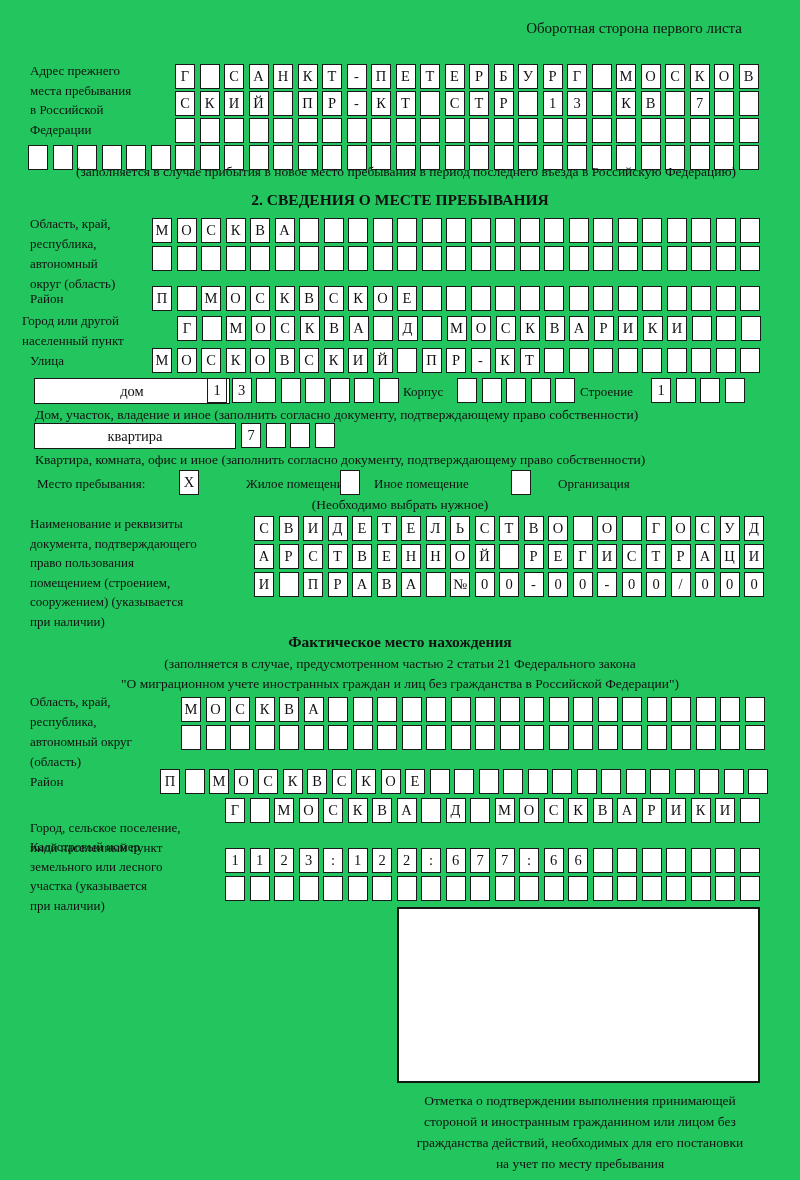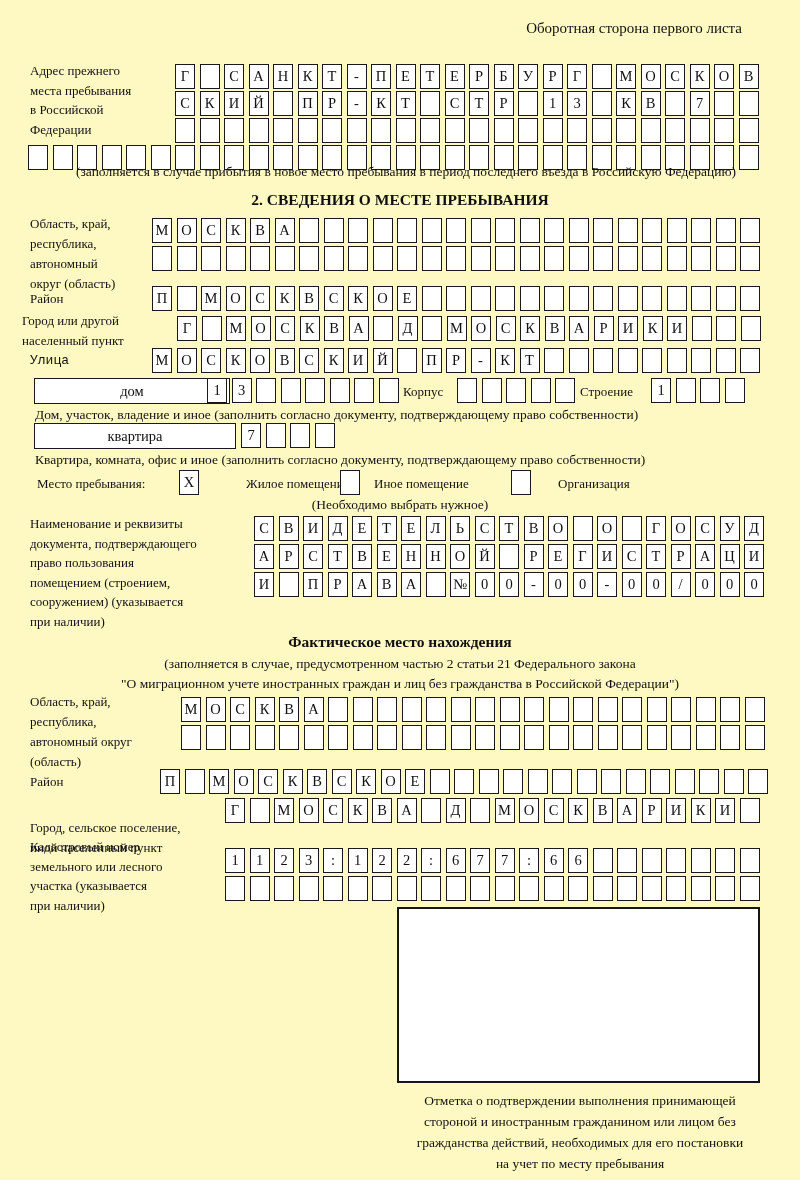--- a/index.html
+++ b/index.html
@@ -1,17 +1,17 @@
 <!DOCTYPE html>
 <html lang="ru"><head>
 <meta charset="utf-8">
 <style>
   html,body{margin:0;padding:0;background:#fff;}
   .page{
-    position:relative;width:800px;height:1180px;background:#fef9c3;
+    position:relative;width:800px;height:1180px;background:#22c55e;
     font-family:"Liberation Serif","DejaVu Serif",serif;color:#111;overflow:hidden;
   }
   .abs{position:absolute;}
   .lbl{font-size:13px;line-height:19.5px;white-space:nowrap;}
   .cap{font-size:13.5px;white-space:nowrap;}
   .center{left:0;width:800px;text-align:center;}
   .boxrow{display:flex;column-gap:4.5px;}
   .cb{
     box-sizing:border-box;width:20px;height:25px;border:1.6px solid #191919;
     display:flex;align-items:center;justify-content:center;
@@ -266,21 +266,21 @@
       <span class="cb">А</span>
       <span class="cb">Р</span>
       <span class="cb">И</span>
       <span class="cb">К</span>
       <span class="cb">И</span>
       <span class="cb"></span>
       <span class="cb"></span>
       <span class="cb"></span>
     </div>
 
-  <div class="abs lbl" style="left:30px;top:351px;font-family:Liberation Mono, monospace;">Улица</div>
+  <div class="abs lbl" style="left:30px;top:351px;">Улица</div>
   <div class="abs boxrow" style="left:152px;top:348px;">
       <span class="cb">М</span>
       <span class="cb">О</span>
       <span class="cb">С</span>
       <span class="cb">К</span>
       <span class="cb">О</span>
       <span class="cb">В</span>
       <span class="cb">С</span>
       <span class="cb">К</span>
       <span class="cb">И</span>

